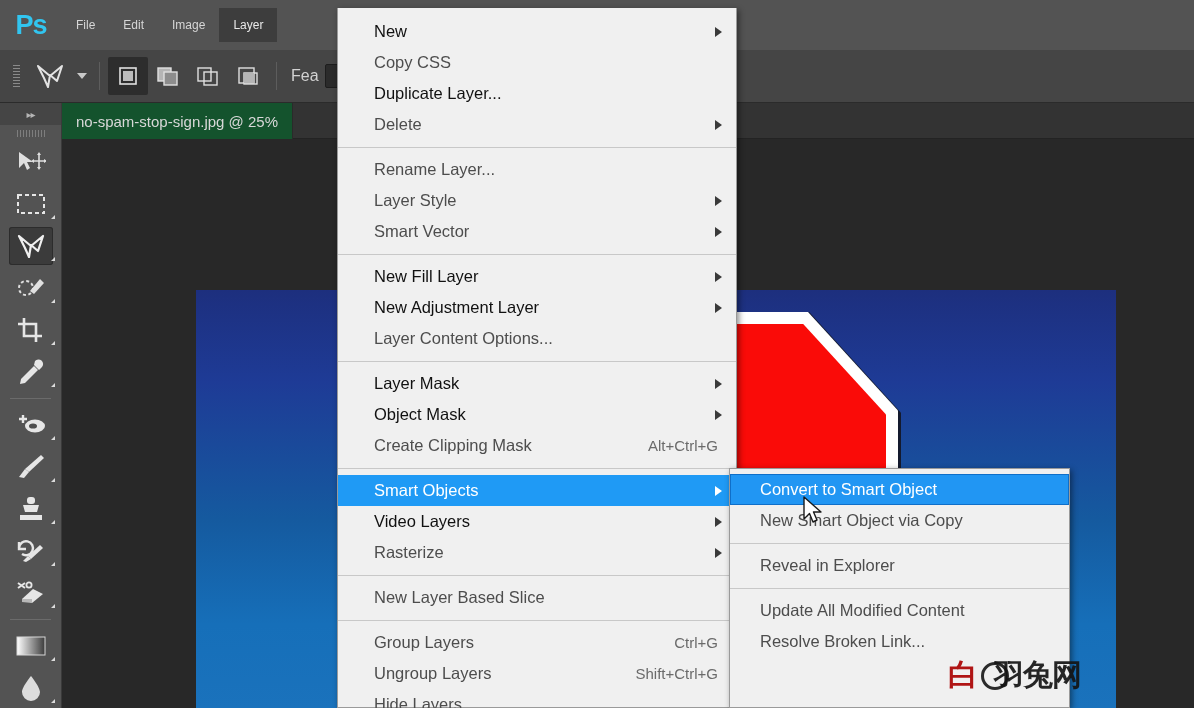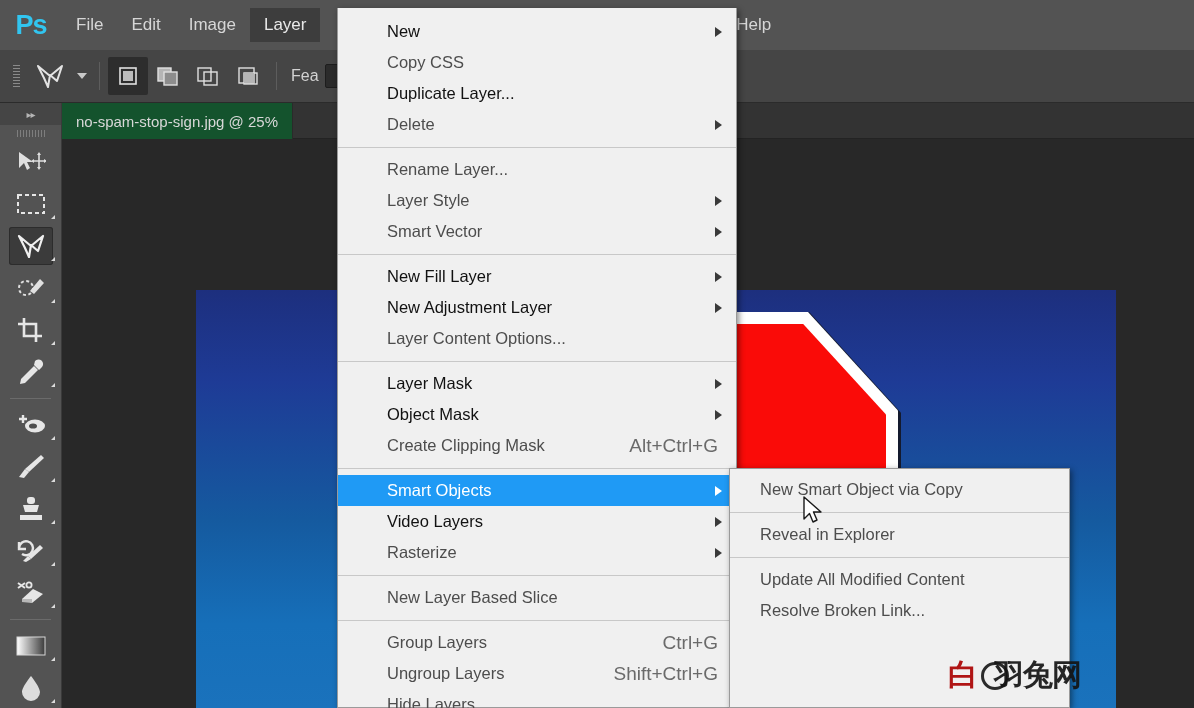--- a/index.html
+++ b/index.html
@@ -19,21 +19,21 @@
   }
   #ps-logo {
     width:62px; height:50px; display:flex; align-items:center; justify-content:center;
     font-size:27px; font-weight:bold; letter-spacing:-1px;
     font-family:"Liberation Sans", sans-serif;
   }
   #ps-logo .p { color:#31c5f0; }
   #ps-logo .s { color:#31c5f0; }
   .menubar-item {
     padding:4px 14px; height:34px; line-height:26px;
-    color:#d6d6d6; font-size:17px; white-space:nowrap;
+    color:#d6d6d6; font-size:12px; white-space:nowrap;
     display:flex; align-items:center;
   }
   .menubar-item.active { background:#3d3d3d; color:#e8e8e8; }
 
   
   #optionsbar {
     position:absolute; left:0; top:50px; width:1194px; height:53px;
     background:#454545;
     border-bottom:1px solid #2b2b2b;
     display:flex; align-items:center; gap:0px;
@@ -131,32 +131,32 @@
     position:absolute; left:337px; top:8px; width:400px; height:700px;
     background:#f0f0f0;
     border:1px solid #9a9a9a; border-top:none;
     box-shadow:2px 2px 6px rgba(0,0,0,.45);
     z-index:40;
     font-size:16.5px;
     padding-top:8px;
   }
   .mi {
     height:31px; display:flex; align-items:center;
-    padding-left:49px; padding-right:12px; position:relative;
+    padding-left:36px; padding-right:12px; position:relative;
     color:#4d4d4d; white-space:nowrap;
   }
   .mi.en { color:#111111; }
   .mi.hl { background:#1f9af5; color:#ffffff; }
   .mi .arr {
     position:absolute; right:14px; top:50%; margin-top:-5px;
     width:0;height:0;border-top:5px solid transparent;border-bottom:5px solid transparent;
     border-left:7px solid #3a3a3a;
   }
   .mi.hl .arr { border-left-color:#ffffff; }
-  .mi .accel { margin-left:auto; color:#6a6a6a; font-size:19px; padding-right:6px;}
+  .mi .accel { margin-left:auto; color:#6a6a6a; font-size:15px; padding-right:6px;}
   .msep { height:1px; background:#c8c8c8; margin:7px 0 6px 0; }
 
   
   #sub-menu {
     position:absolute; left:729px; top:468px; width:341px; height:240px;
     background:#f0f0f0; border:1px solid #9a9a9a;
     box-shadow:2px 2px 6px rgba(0,0,0,.45);
     z-index:50; font-size:16.5px; padding-top:5px;
   }
   #sub-menu .mi { padding-left:30px; }
@@ -516,20 +516,23 @@
   <div class="mi">
     <span>Ungroup Layers</span>
     <span class="accel">Shift+Ctrl+G</span>
   </div>
   <div class="mi">
     <span>Hide Layers</span>
   </div>
 </div>
 
 <div id="sub-menu">
+  <div class="mi hl">
+    <span>Convert to Smart Object</span>
+  </div>
   <div class="mi">
     <span>New Smart Object via Copy</span>
   </div>
 
   <div class="msep"></div>
 
   <div class="mi">
     <span>Reveal in Explorer</span>
   </div>
 

